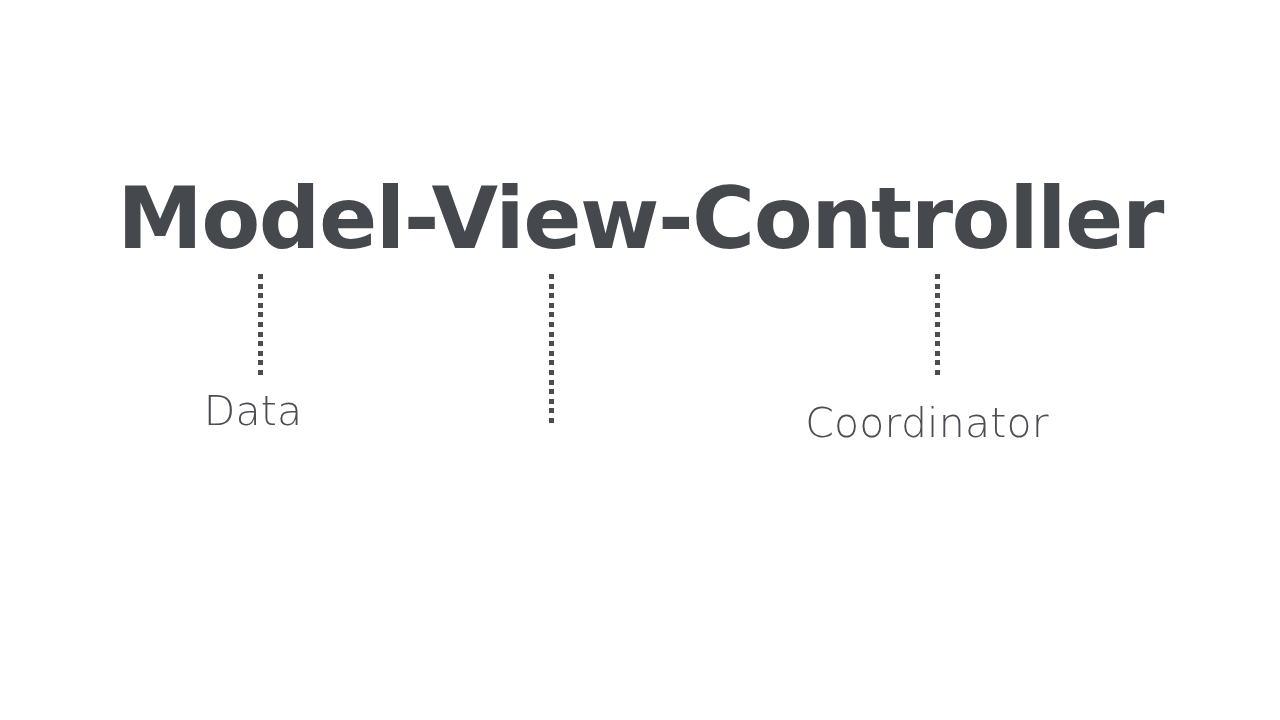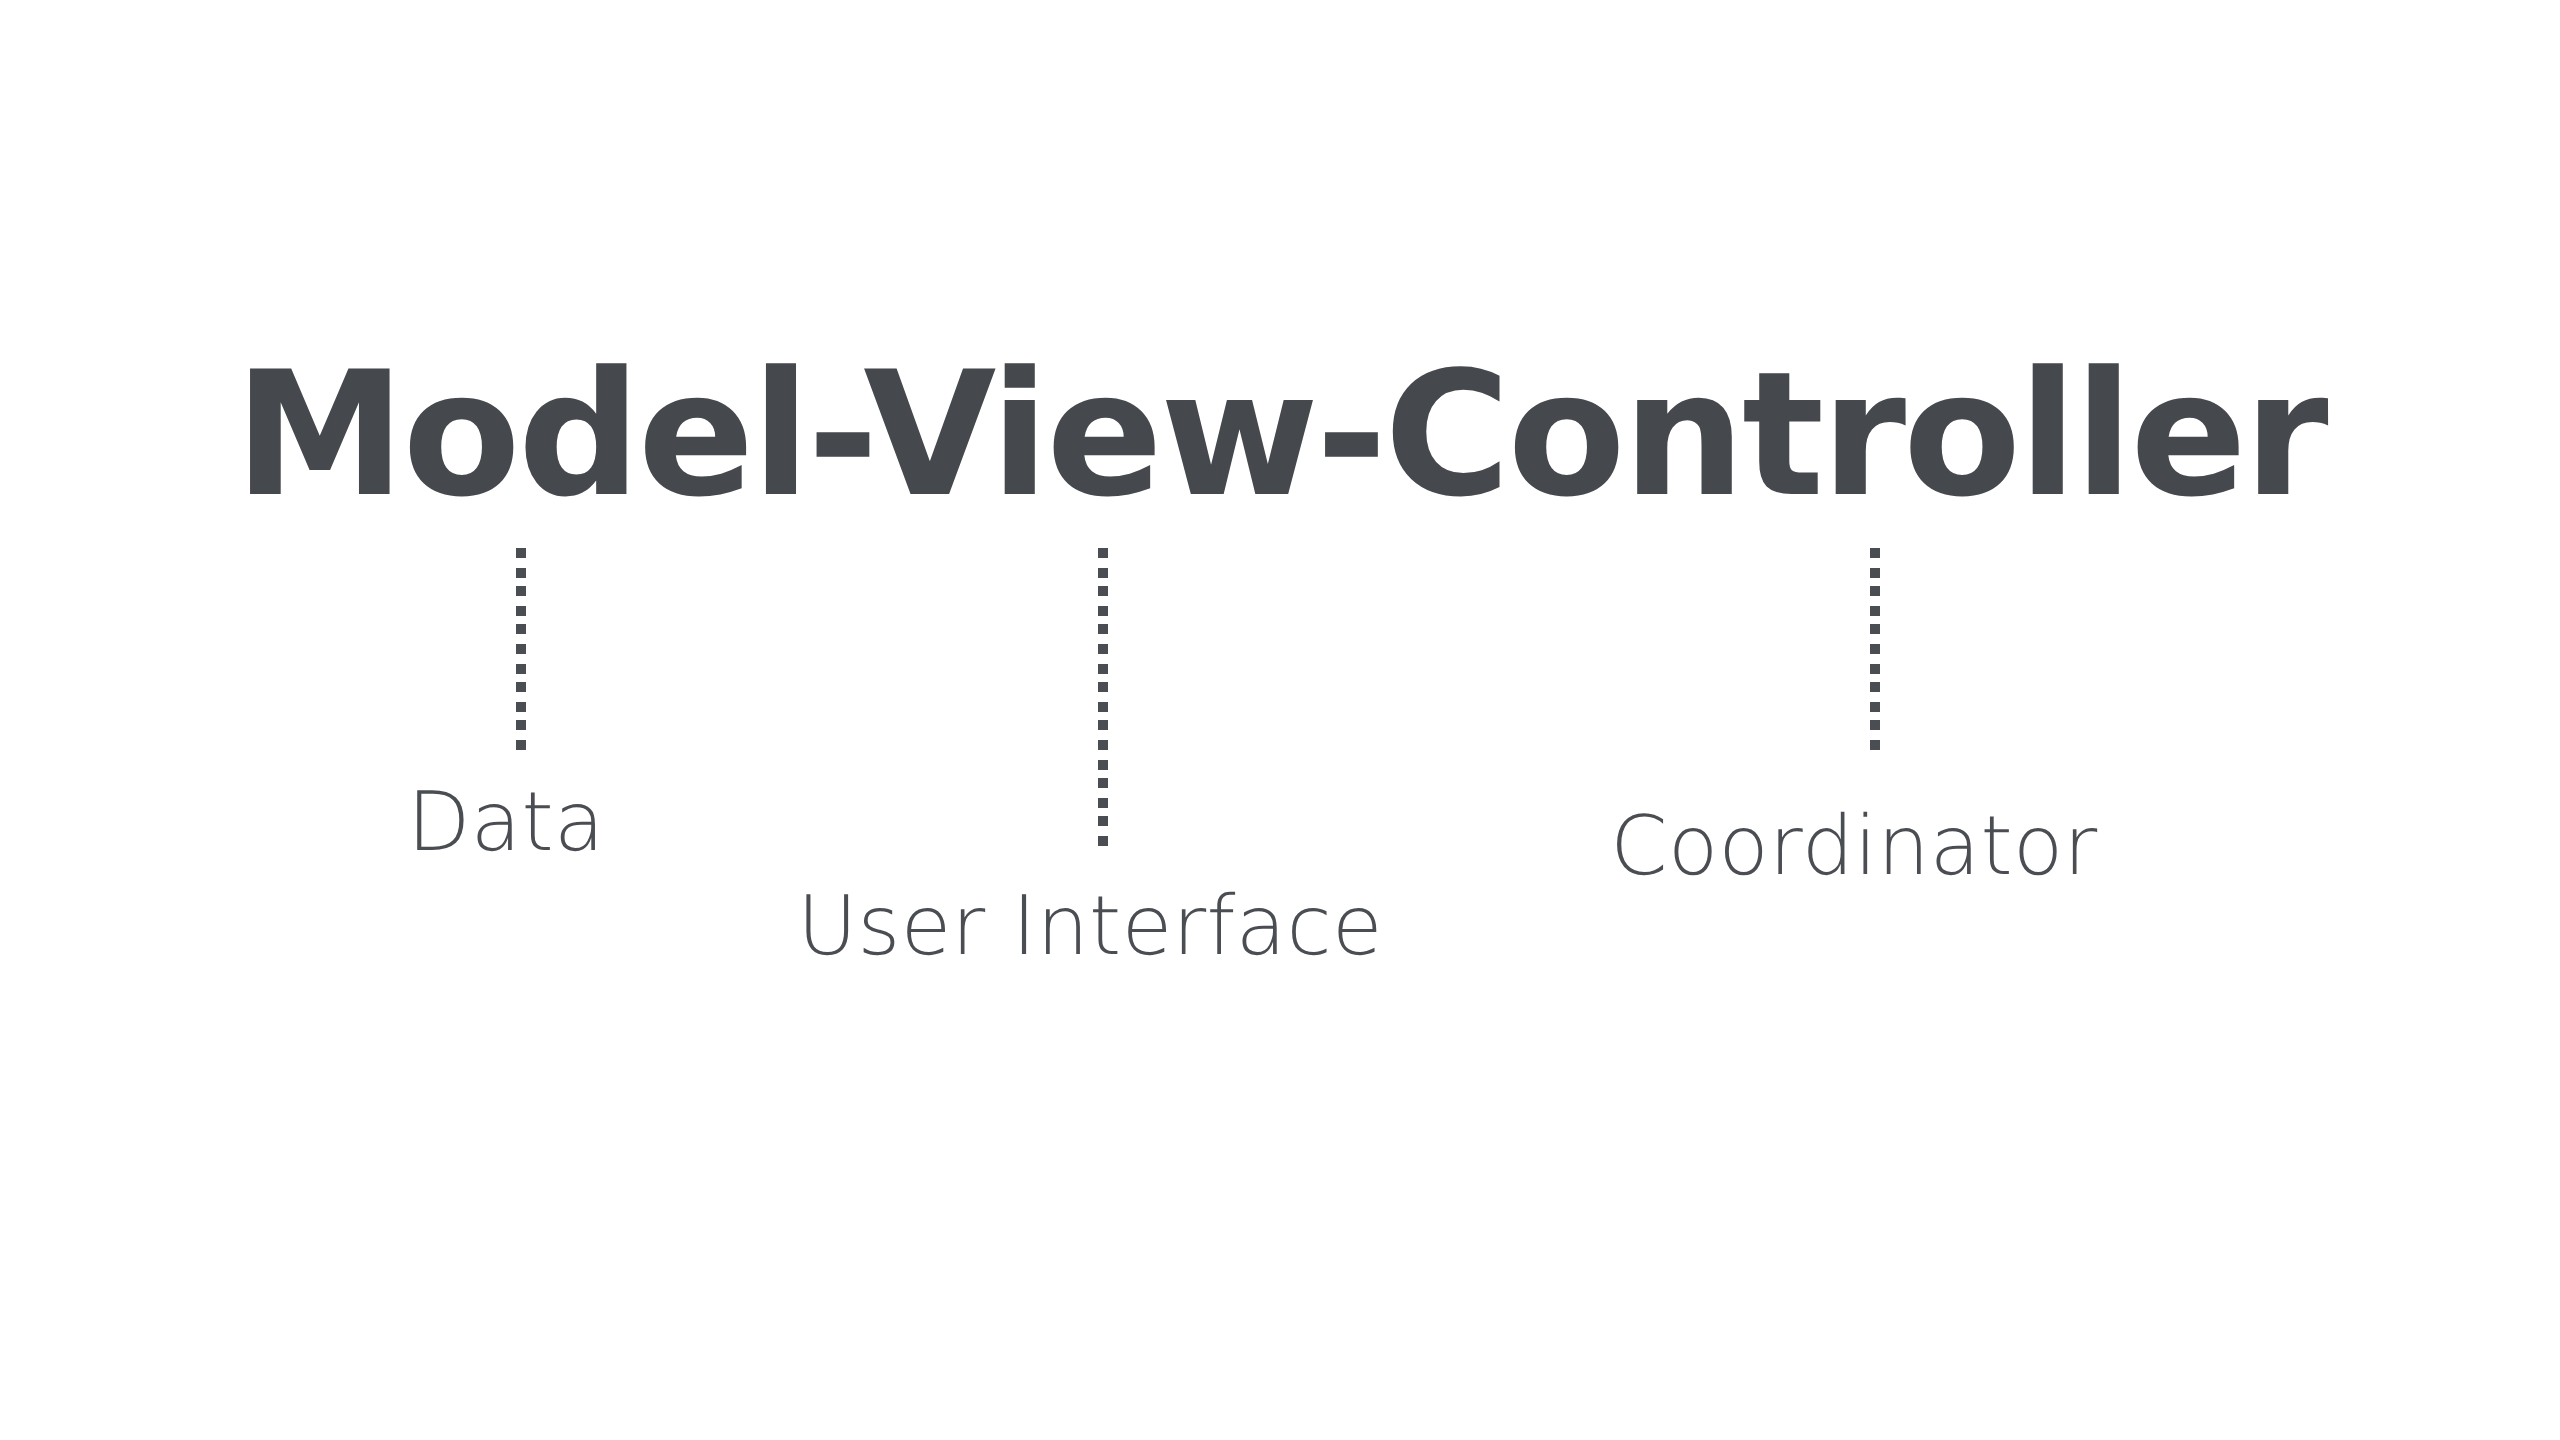--- a/index.html
+++ b/index.html
@@ -122,17 +122,16 @@
       <div class="dot" style="background: rgb(74, 77, 82);"></div>
       <div class="dot" style="background: rgb(74, 77, 82);"></div>
       <div class="dot" style="background: rgb(74, 77, 82);"></div>
       <div class="dot" style="background: rgb(74, 77, 82);"></div>
       <div class="dot" style="background: rgb(74, 77, 82);"></div>
       <div class="dot" style="background: rgb(74, 77, 82);"></div>
     </div>
 
   <div class="label" id="label-data" style="color: rgb(74, 77, 82);">Data</div>
 
-  <div class="label" id="label-user-interface" style="color: rgb(74, 77, 82);">User Interface</div>
 
   <div class="label" id="label-coordinator" style="color: rgb(74, 77, 82);">Coordinator</div>
 
 </div>
 
 </body></html>

